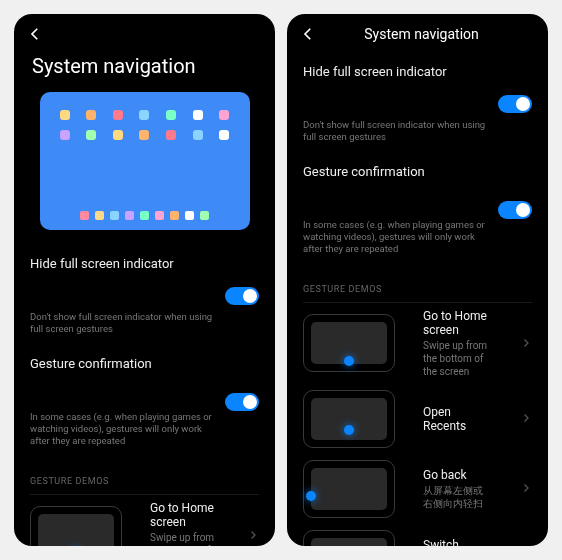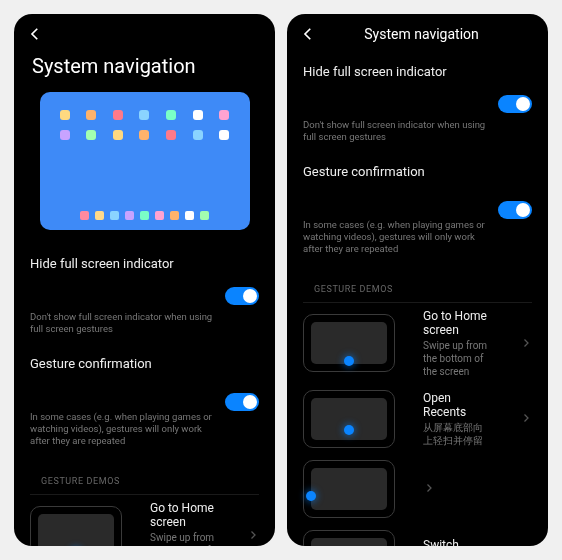--- a/index.html
+++ b/index.html
@@ -80,21 +80,21 @@
   .toggle {
     width:34px; height:18px; background:#0a84ff; border-radius:10px;
     position:relative; flex-shrink:0;
   }
   .toggle::after {
     content:""; position:absolute; right:2px; top:2px;
     width:14px; height:14px; background:#fff; border-radius:50%;
   }
   .section-label {
     font-size:9px; letter-spacing:0.6px; color:#666;
-    margin: 18px 2px 8px 13px;
+    margin: 18px 2px 8px 2px;
   }
   .divider { height:1px; background:#1a1a1a; margin: 0 2px; }
   
   .demo {
     display:flex; align-items:center; gap:28px;
     padding: 6px 2px;
   }
   .demo .thumb {
     width:92px; height:58px; border:1.5px solid #3a3a3a; border-radius:10px;
     position:relative; flex-shrink:0;
@@ -246,34 +246,37 @@
       </span>
     </div>
 
     <div class="demo">
       <div class="thumb">
         <div class="screen"></div>
         <div class="dot" style="left:40px;bottom:12px;"></div>
       </div>
       <div class="txt">
         <div class="t">Open Recents</div>
-        <div class="d">从屏幕底部向上轻扫并停留</div>
       </div>
       <span class="chev">
         <svg width="12" height="12" viewBox="0 0 24 24" fill="none" stroke="#555" stroke-width="2.5">
             <path d="M9 5l7 7-7 7"></path>
           </svg>
       </span>
     </div>
 
     <div class="demo">
       <div class="thumb">
         <div class="screen"></div>
         <div class="dot" style="left:2px;bottom:16px;"></div>
       </div>
+      <div class="txt">
+        <div class="t">Go back</div>
+        <div class="d">从屏幕左侧或右侧向内轻扫</div>
+      </div>
       <span class="chev">
         <svg width="12" height="12" viewBox="0 0 24 24" fill="none" stroke="#555" stroke-width="2.5">
             <path d="M9 5l7 7-7 7"></path>
           </svg>
       </span>
     </div>
 
     <div class="demo">
       <div class="thumb">
         <div class="screen"></div>

